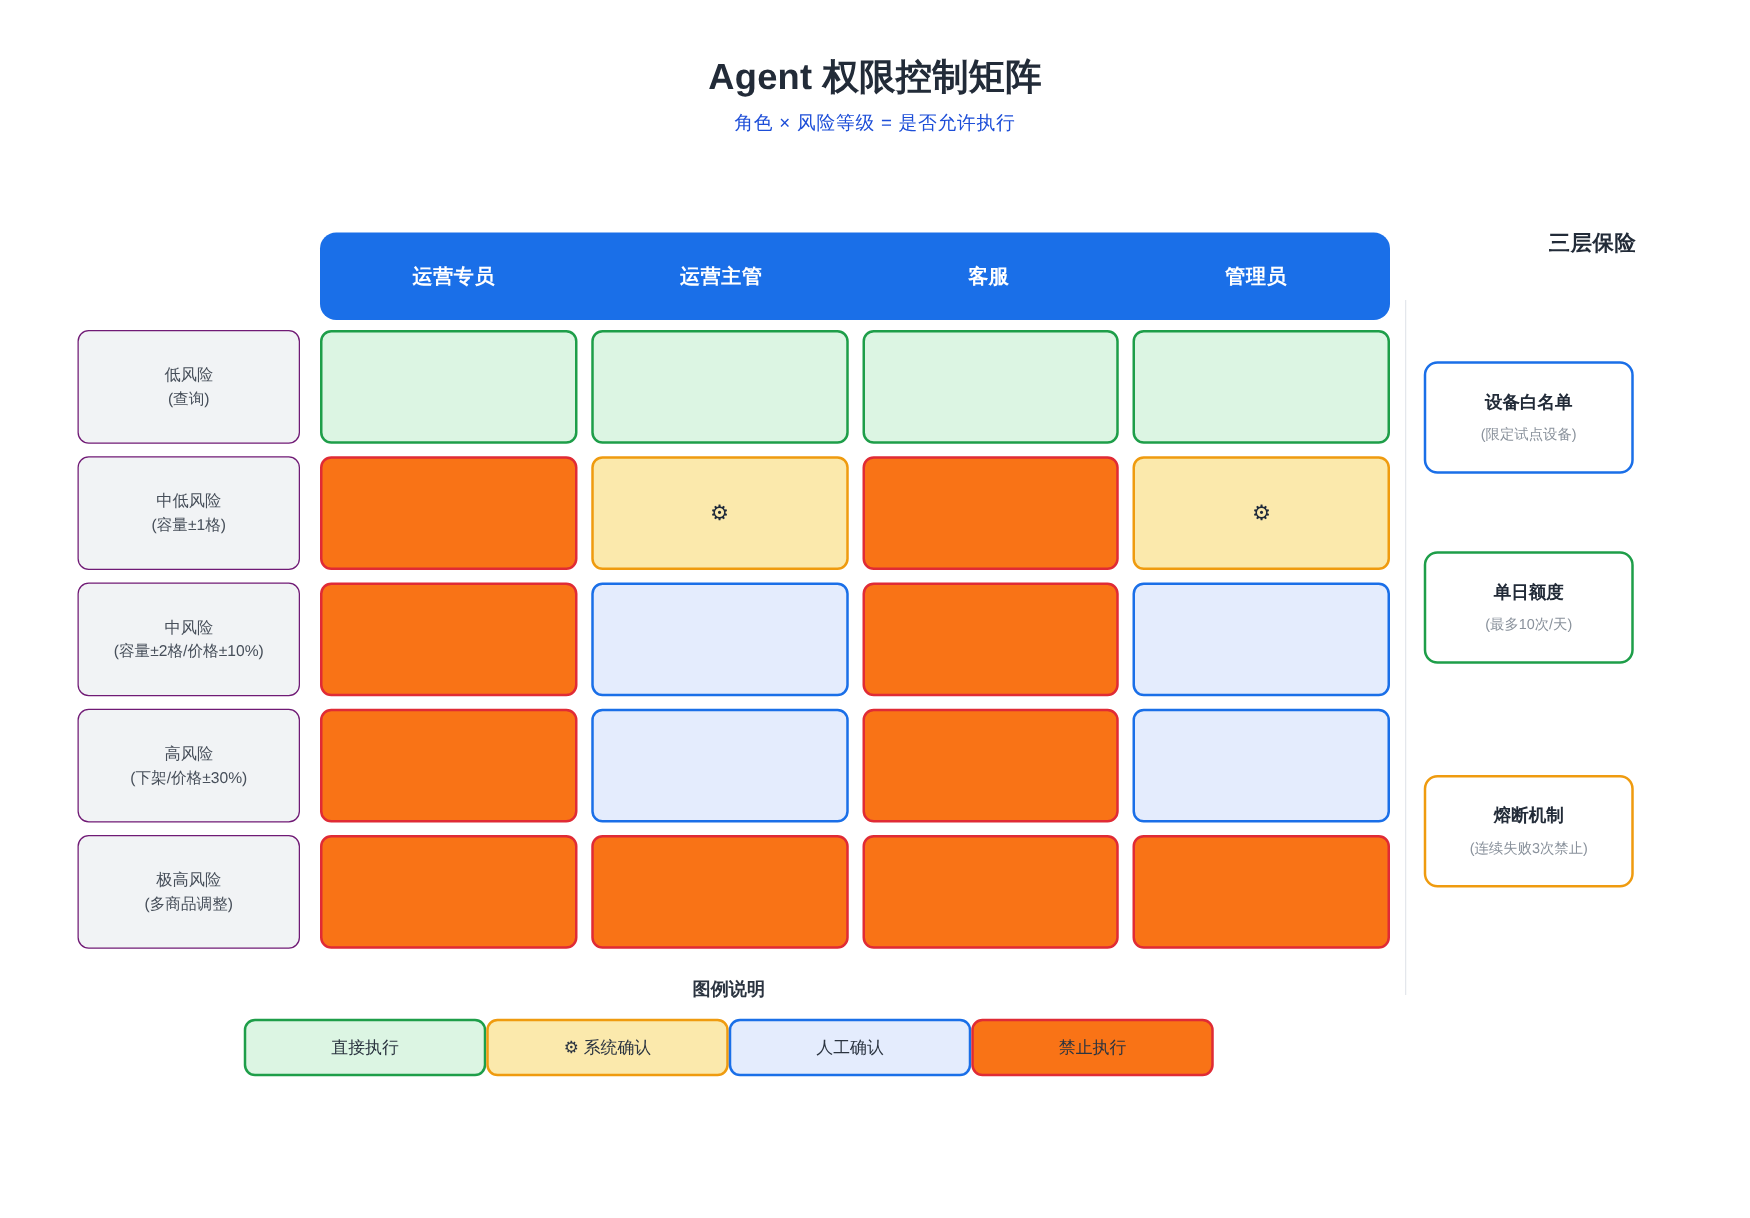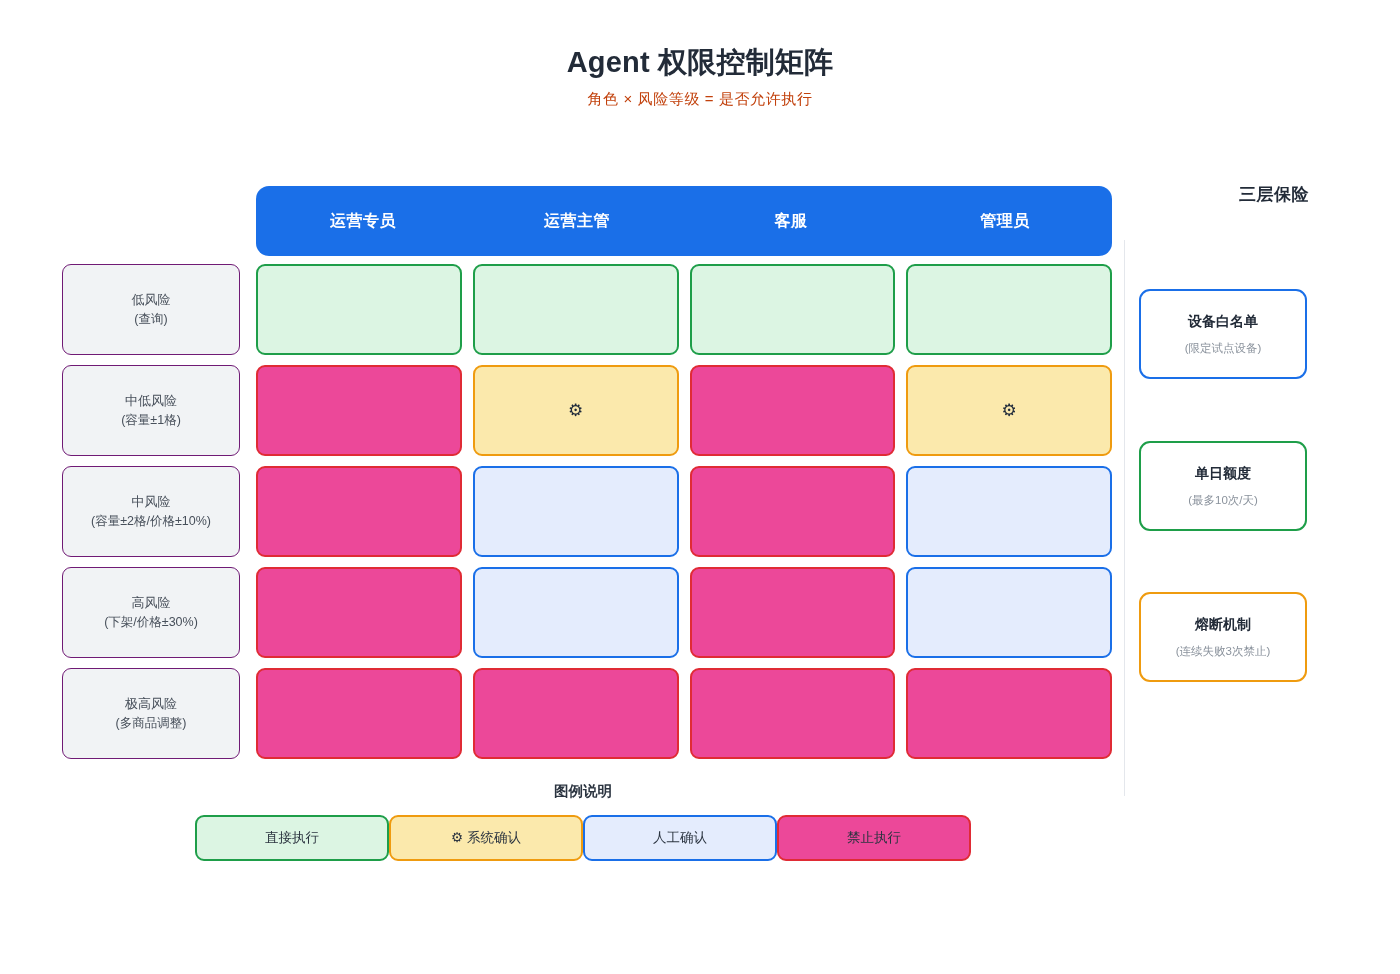--- a/index.html
+++ b/index.html
@@ -24,21 +24,21 @@
   .page-title {
     font-size: 29px;
     font-weight: bold;
     color: #222b38;
     letter-spacing: 0.2px;
     margin: 0;
     line-height: 1.25;
   }
   .page-subtitle {
     font-size: 15px;
-    color: #c2410c;
+    color: #1d4ed8;
     margin: 9px 0 0 0;
     line-height: 1.3;
     letter-spacing: 0.6px;
   }
 
   
   .board {
     position: absolute;
     left: 0;
     top: 0;
@@ -134,21 +134,21 @@
     box-sizing: border-box;
   }
   .cell .gear {
     font-size: 17px;
     line-height: 1;
     color: #1f2a3a;
   }
   .cell-allow   { background: #dcf5e3; border-color: #1e9e49; }
   .cell-auto    { background: #fbe9ac; border-color: #ef9b0f; }
   .cell-manual  { background: #e4ecfd; border-color: #1a6fe8; }
-  .cell-deny    { background: #ec4899; border-color: #e02b35; }
+  .cell-deny    { background: #f97316; border-color: #e02b35; }
 
   
   .legend {
     position: absolute;
     left: 58px;
     top: 782px;
     width: 1050px;
   }
   .legend-title {
     text-align: center;
@@ -324,20 +324,20 @@
     <div class="safety-title">三层保险</div>
     <div class="safety-cards" id="safety-cards">
         <div class="safety-card card-pos-1" style="border-color: rgb(26, 111, 232);">
           <div class="safety-card-title">设备白名单</div>
           <div class="safety-card-sub">(限定试点设备)</div>
         </div>
         <div class="safety-card card-pos-2" style="border-color: rgb(30, 158, 73);">
           <div class="safety-card-title">单日额度</div>
           <div class="safety-card-sub">(最多10次/天)</div>
         </div>
-        <div class="safety-card card-pos-3" style="border-color: rgb(239, 155, 15);">
+        <div class="safety-card card-pos-3" style="border-color: rgb(239, 155, 15); margin-top: 28px;">
           <div class="safety-card-title">熔断机制</div>
           <div class="safety-card-sub">(连续失败3次禁止)</div>
         </div>
       </div>
   </div>
 
 </div>
 
 </body></html>

